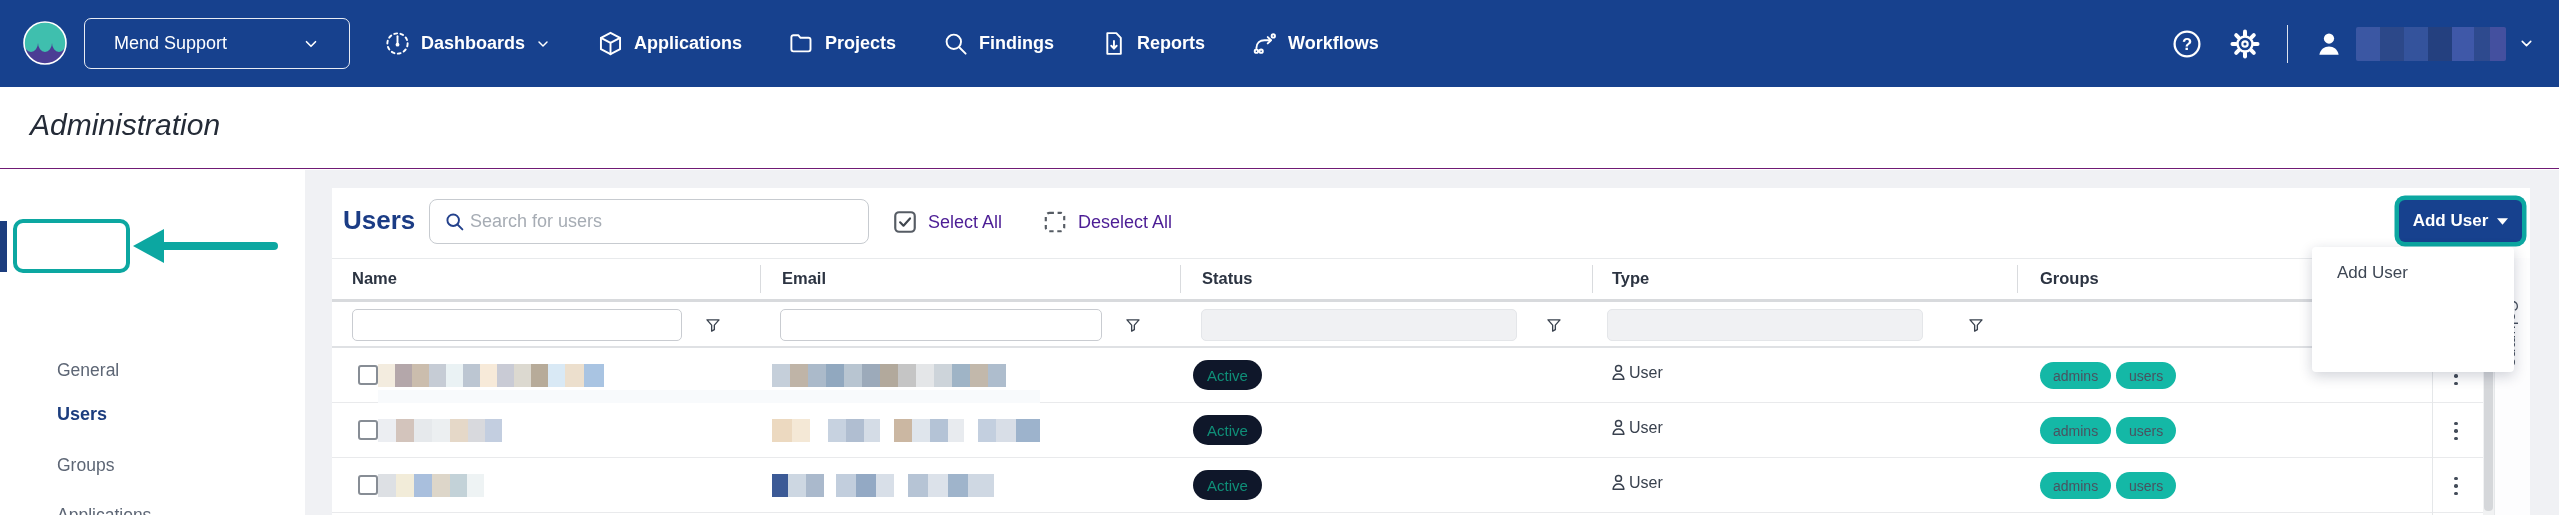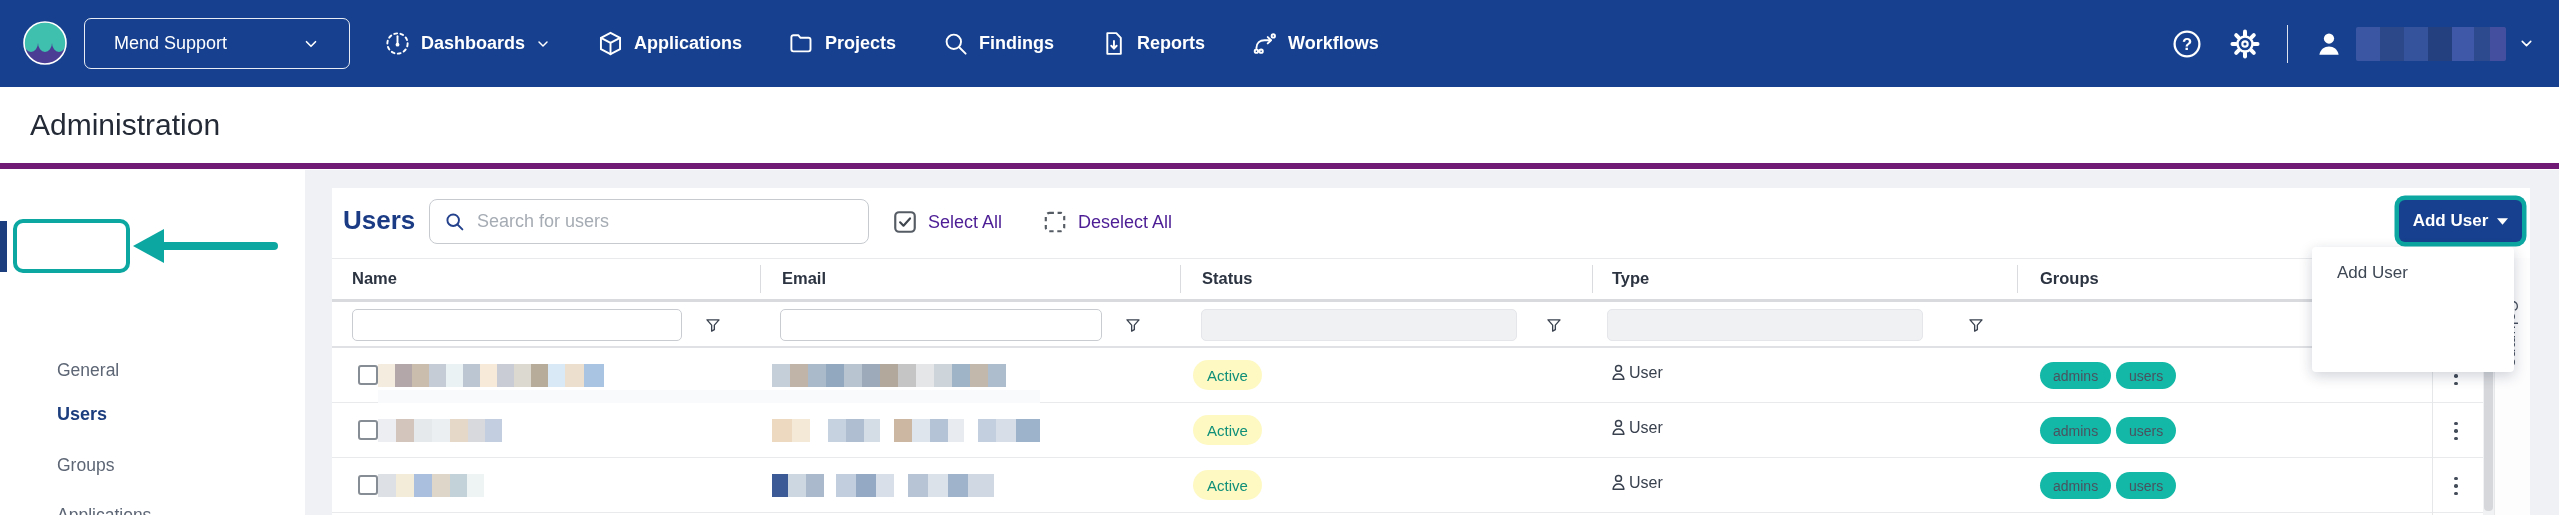--- a/index.html
+++ b/index.html
@@ -14,39 +14,39 @@
   .mainnav { position:absolute; left:384px; top:0; height:87px; display:flex; align-items:center; column-gap:46px; }
   .nav-item { display:flex; align-items:center; gap:10px; color:#fff; font-size:18px; font-weight:600; cursor:pointer; white-space:nowrap; }
   .nav-item svg { display:block; }
   .topbar-right { position:absolute; right:24px; top:0; height:87px; display:flex; align-items:center; gap:26px; }
   .vdiv { width:1px; height:38px; background:rgba(255,255,255,.85); }
   .user-cluster { display:flex; align-items:center; gap:12px; cursor:pointer; }
   .user-blur { width:150px; height:34px; border-radius:2px;
     background:linear-gradient(90deg,#3b57a3 0 24px,#2c4889 0 48px,#34539c 0 72px,#24407f 0 96px,#3f58a8 0 118px,#2e4a8e 0 134px,#44509f 0 150px); }
 
   
-  .title-bar { position:absolute; left:0; top:87px; width:2559px; height:82px; background:#fff; border-bottom:6px solid #701a75; }
+  .title-bar { position:absolute; left:0; top:87px; width:2559px; height:82px; background:#fff; border-bottom:1px solid #701a75;font-style:italic; }
   .page-title { position:absolute; left:30px; top:21px; font-size:30px; color:#242b37; }
 
   
   .backdrop { position:absolute; left:305px; top:170px; right:0; bottom:0; background:#f0f1f4; }
   .panel { position:absolute; left:332px; top:188px; width:2198px; bottom:0; background:#fff; }
 
   
   .sidebar { position:absolute; left:0; top:170px; width:305px; bottom:0; background:#fff; }
   .side-item { position:absolute; left:57px; font-size:17.5px; color:#5d6675; cursor:pointer; }
   .side-item.selected { font-weight:bold; color:#1c3d7e; font-size:18px; }
   .sel-bar { position:absolute; left:0; top:221px; width:7px; height:51px; background:#1c3d7e; }
   .hl-box { position:absolute; left:13px; top:219px; width:117px; height:54px; border:4.5px solid #0CA7A1; border-radius:10px; z-index:6; }
   .arrow-head { position:absolute; left:133px; top:229px; width:0; height:0; border-top:17px solid transparent; border-bottom:17px solid transparent; border-right:31px solid #0CA7A1; z-index:6; }
   .arrow-tail { position:absolute; left:162px; top:242px; width:116px; height:8px; background:#0CA7A1; border-radius:0 4px 4px 0; z-index:6; }
 
   
   .grid-heading { position:absolute; left:343px; top:205px; font-size:26px; font-weight:bold; color:#1b3c85; }
-  .searchbox { position:absolute; left:429px; top:199px; width:440px; height:45px; border:1px solid #c7cbd0; border-radius:8px; background:#fff; display:flex; align-items:center; padding:0 14px; gap:12px;justify-content:flex-end; }
+  .searchbox { position:absolute; left:429px; top:199px; width:440px; height:45px; border:1px solid #c7cbd0; border-radius:8px; background:#fff; display:flex; align-items:center; padding:0 14px; gap:5px;justify-content:flex-end; }
   .searchbox input { border:0; outline:0; flex:1; font-size:18px; color:#333; font-family:"Liberation Sans",sans-serif; background:transparent; }
   .searchbox input::placeholder { color:#a6acb4; }
   .chk-action { position:absolute; top:207px; height:30px; display:flex; align-items:center; gap:10px; font-size:18px; color:#4c1d95; cursor:pointer; }
   .add-btn { position:absolute; left:2399px; top:200px; width:123px; height:42px; background:#17418E; border-radius:6px; color:#fff; font-size:17px; font-weight:600; display:flex; align-items:center; justify-content:center; gap:9px; cursor:pointer; box-shadow:0 0 0 4.5px #0CA7A1; z-index:7; }
 
   
   .grid-topline { position:absolute; left:332px; top:258px; width:2151px; height:1px; background:#e8eaec; }
   .hdr-cell { position:absolute; top:269px; font-size:16.5px; font-weight:bold; color:#2c3442; }
   .hdr-sep { position:absolute; top:265px; width:1px; height:28px; background:#d9dbde; }
   .hdr-bottom { position:absolute; left:332px; top:299px; width:2151px; height:3px; background:#d8dadd; }
@@ -61,21 +61,21 @@
   .m-n { left:46px; }
   .m-e { left:440px; }
   .m-n0 { width:226px; background:linear-gradient(90deg,#f3ecdf 0 17px,#b4a7aa 0 34px,#cbbdad 0 51px,#c6ccd5 0 68px,#eaf2f4 0 85px,#bcc6d2 0 102px,#f7ead9 0 119px,#c9cbd5 0 136px,#dcd9d0 0 153px,#b7ab99 0 170px,#d9e9f5 0 187px,#ecdfcd 0 206px,#a9c4e2 0 226px); }
   .m-e0 { width:234px; background:linear-gradient(90deg,#c5cfda 0 18px,#bfb4a7 0 36px,#abbaca 0 54px,#91a8bf 0 72px,#b8c5d1 0 90px,#9caaba 0 108px,#b2a99c 0 126px,#c5c5c5 0 144px,#e4e6e8 0 162px,#cdd4da 0 180px,#9fb4c6 0 198px,#c2b8ab 0 216px,#aebdcd 0 234px); }
   .m-n1 { width:124px; background:linear-gradient(90deg,#eceef2 0 18px,#d3c4bc 0 36px,#e6e9ec 0 54px,#eceff1 0 72px,#e5d8c8 0 90px,#d8d9dd 0 107px,#c3cee0 0 124px); }
   .m-e1 { width:268px; background:linear-gradient(90deg,#ecd9c0 0 20px,#f4e8d6 0 38px,#ffffff 0 56px,#c7d2e0 0 74px,#b0bed1 0 92px,#d4dce6 0 108px,#ffffff 0 122px,#cbb7a2 0 140px,#dfe5ec 0 158px,#b4c3d6 0 176px,#e8ebef 0 192px,#ffffff 0 206px,#c3cfdf 0 224px,#d8dee7 0 244px,#9db3cc 0 268px); }
   .m-n2 { width:106px; background:linear-gradient(90deg,#dde0e4 0 18px,#f2ecd9 0 36px,#a9bfdd 0 54px,#ddd6c9 0 72px,#c3d2d8 0 89px,#eef3f4 0 106px); }
   .m-e2 { width:222px; background:linear-gradient(90deg,#3c5a96 0 16px,#cdd7e2 0 34px,#aab9cc 0 52px,#ffffff 0 64px,#c2cedd 0 84px,#93a9c4 0 104px,#d8dfe8 0 122px,#ffffff 0 136px,#b6c4d5 0 156px,#dce2ea 0 176px,#9fb4cb 0 196px,#cfd8e3 0 222px); }
   .band { position:absolute; left:46px; top:42px; width:662px; height:16px; background:#f8fafc; }
 
-  .badge-active { position:absolute; left:861px; top:12px; height:30px; padding:0 14px; border-radius:15px; background:#fef9c3; color:#0f8f78; font-size:15px; display:flex; align-items:center; }
+  .badge-active { position:absolute; left:861px; top:12px; height:30px; padding:0 14px; border-radius:15px; background:#0f172a; color:#0f8f78; font-size:15px; display:flex; align-items:center; }
   .type-cell { position:absolute; left:1276px; top:14px; display:flex; align-items:center; gap:0; font-size:16px; color:#39414e; }
   .pill { position:absolute; top:14px; height:27px; padding:0 13px; border-radius:14px; background:#14b8a6; color:#4a5260; font-size:14px; display:flex; align-items:center; }
   .pill.p0 { left:1708px; } .pill.p1 { left:1784px; }
   .kebab { position:absolute; left:2112px; top:13px; width:24px; height:30px; display:flex; flex-direction:column; align-items:center; justify-content:center; gap:4px; cursor:pointer; }
   .kebab i { width:3.5px; height:3.5px; border-radius:50%; background:#434c59; }
 
   .kebab-sep { position:absolute; left:2432px; top:258px; bottom:0; width:1px; background:#e5e7e9; }
   .vscroll { position:absolute; left:2483px; top:258px; width:11px; bottom:0; background:#f1f2f3; cursor:pointer; }
   .vscroll .thumb { position:absolute; left:1px; right:1px; top:4px; bottom:4px; background:#d5d7da; border-radius:4px; }
   .columns-strip { position:absolute; left:2494px; top:258px; width:36px; bottom:0; background:#fdfdfe; border-left:1px solid #e6e8ea; z-index:5; cursor:pointer; }

